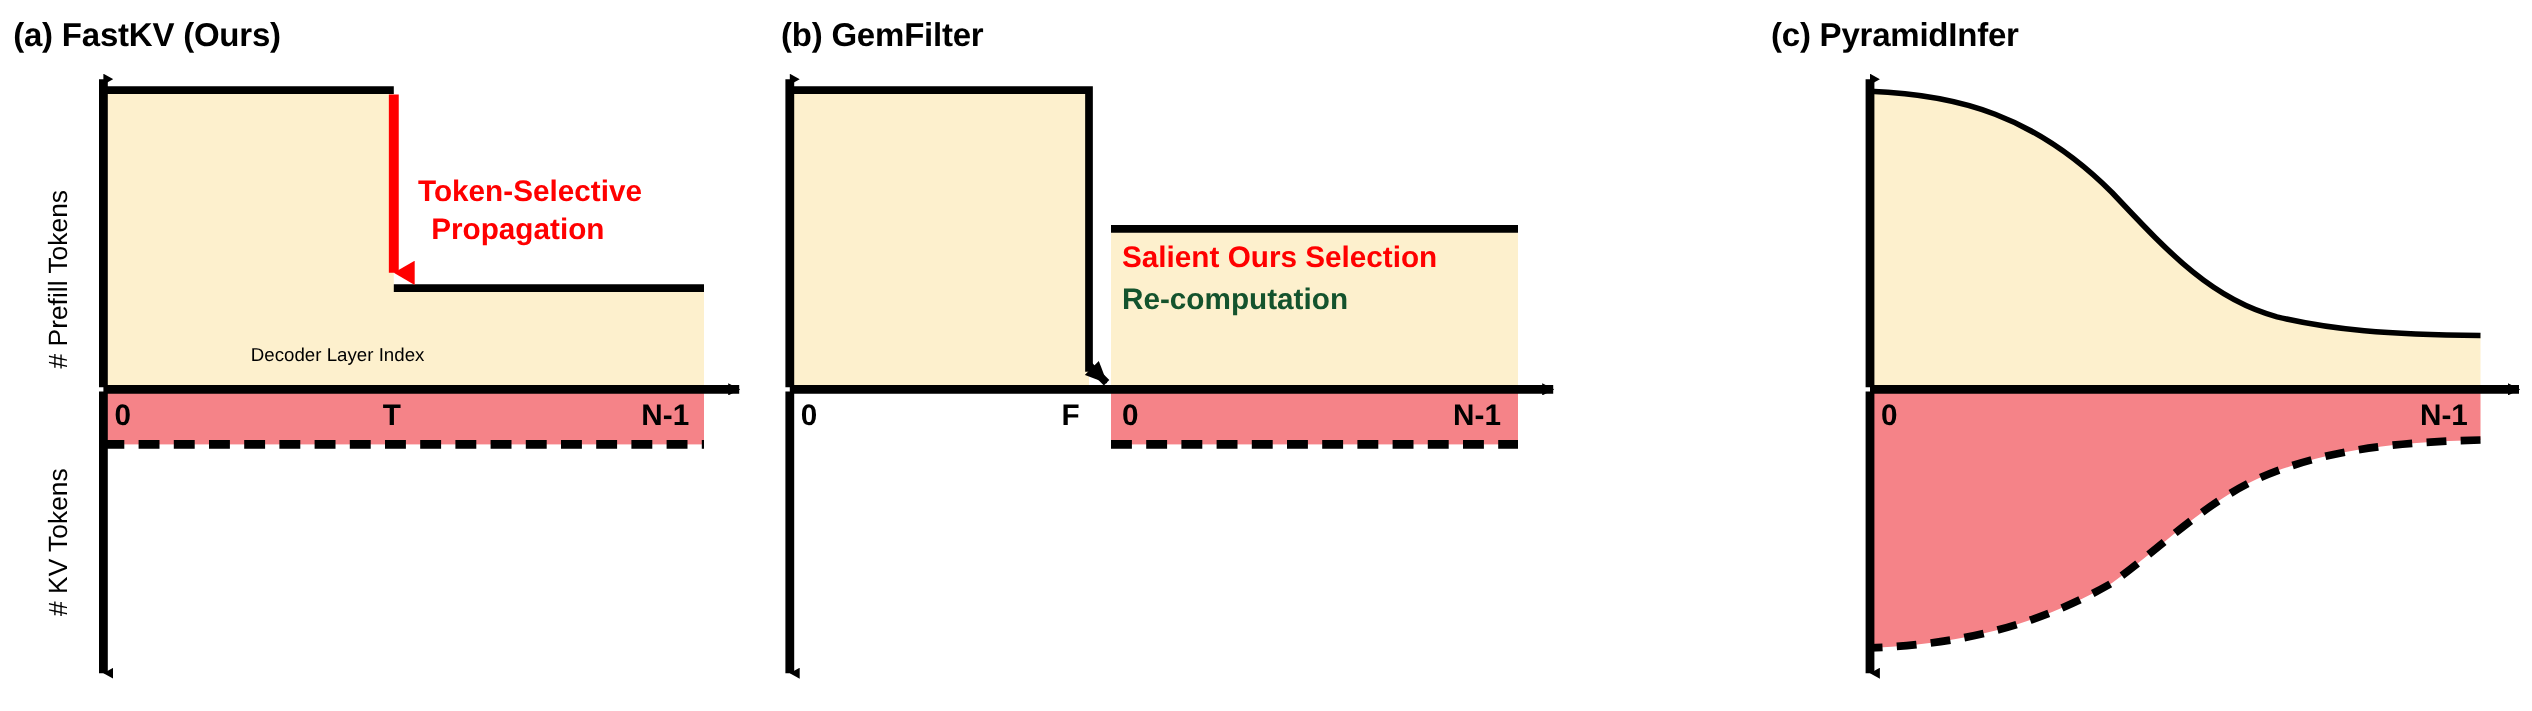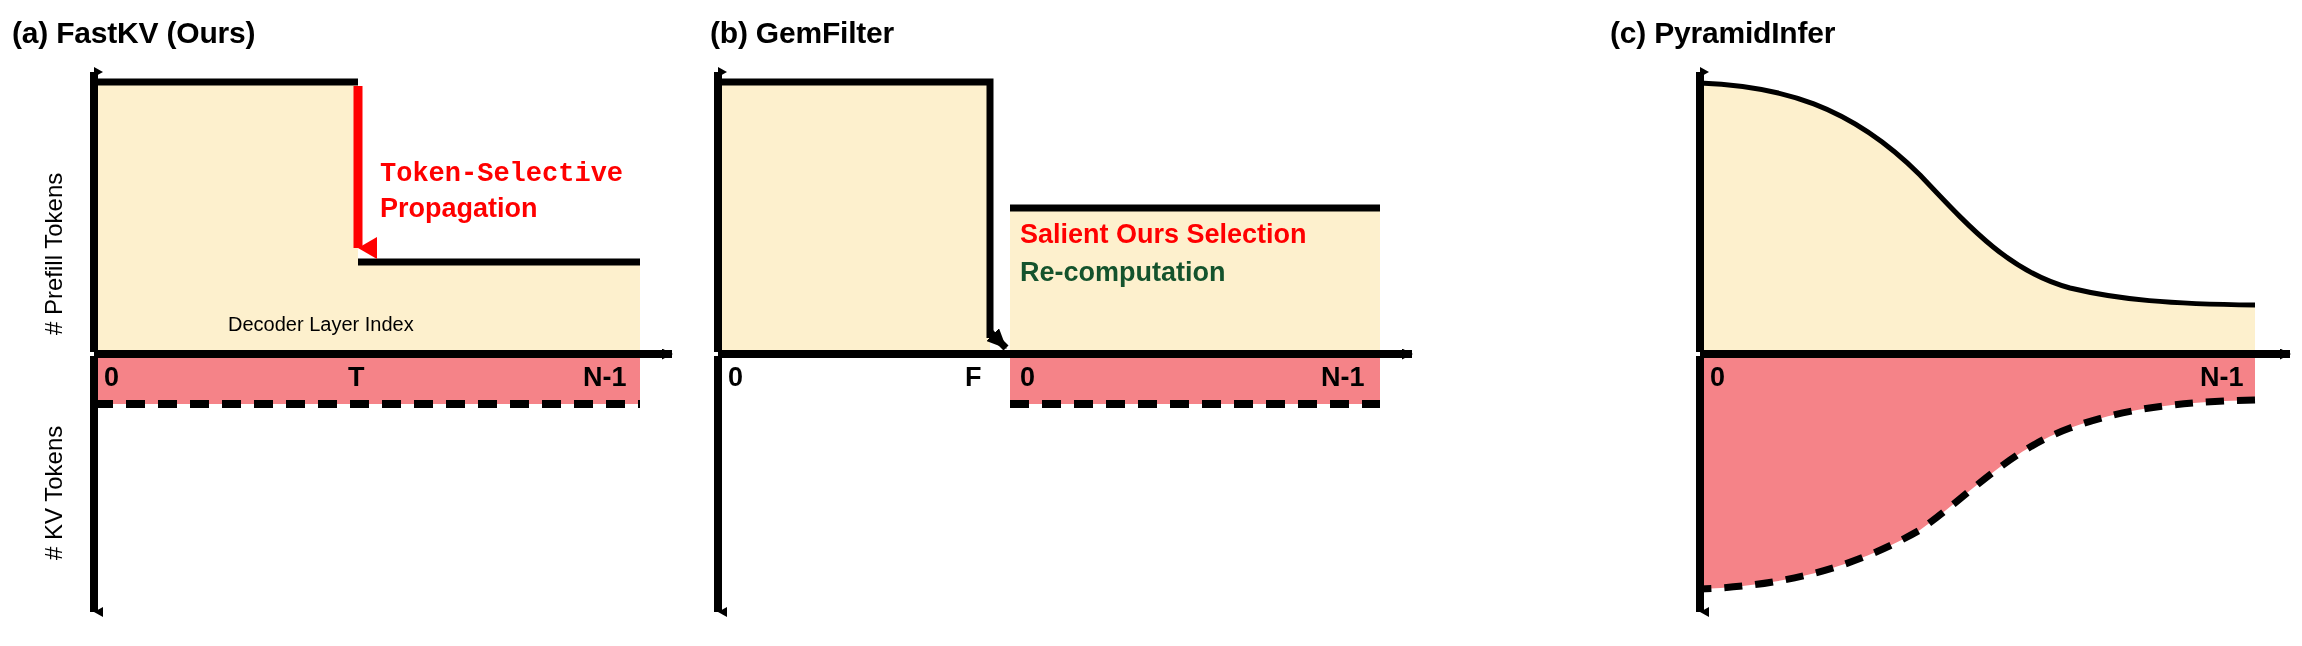--- a/index.html
+++ b/index.html
@@ -44,21 +44,21 @@
   .axis-label {
     position: absolute;
     font-size: 24px;
     font-weight: normal;
     color: #000000;
     white-space: nowrap;
     transform-origin: 0 0;
   }
   .xaxis-label {
     position: absolute;
-    font-size: 20px;
+    font-size: 17px;
     color: #000000;
     white-space: nowrap;
   }
   .tick-label {
     position: absolute;
     font-size: 27px;
     font-weight: bold;
     color: #000000;
     white-space: nowrap;
   }
@@ -119,22 +119,22 @@
 
       <line x1="358" y1="86" x2="358" y2="248" stroke="#FF0000" stroke-width="9" marker-end="url(#ah-a-red)"></line>
     </svg>
 
     <div class="xaxis-label" style="left:228px; top:313px;">Decoder Layer Index</div>
 
     <div class="tick-label" style="left:104px; top:362px;">0</div>
     <div class="tick-label" style="left:348px; top:362px;">T</div>
     <div class="tick-label" style="left:583px; top:362px;">N-1</div>
 
-    <div class="annot red" style="left:380px; top:158px;font-family:Liberation Mono, monospace;">Token-Selective</div>
-    <div class="annot red" style="left:380px; top:192px;text-align:center;">Propagation</div>
+    <div class="annot red" style="left:380px; top:158px;">Token-Selective</div>
+    <div class="annot red" style="left:392px; top:192px;text-align:center;">Propagation</div>
   </div>
 
   <div class="panel" id="panel-b">
 
     <div class="panel-title" id="title-b">(b) GemFilter</div>
 
     <svg width="900" height="646">
       <defs>
         <marker id="ah-b-up" markerWidth="10" markerHeight="10" refX="5" refY="9" orient="auto" markerUnits="userSpaceOnUse">
           <path d="M0,9 L5,0 L10,9 Z" fill="#000"></path>

